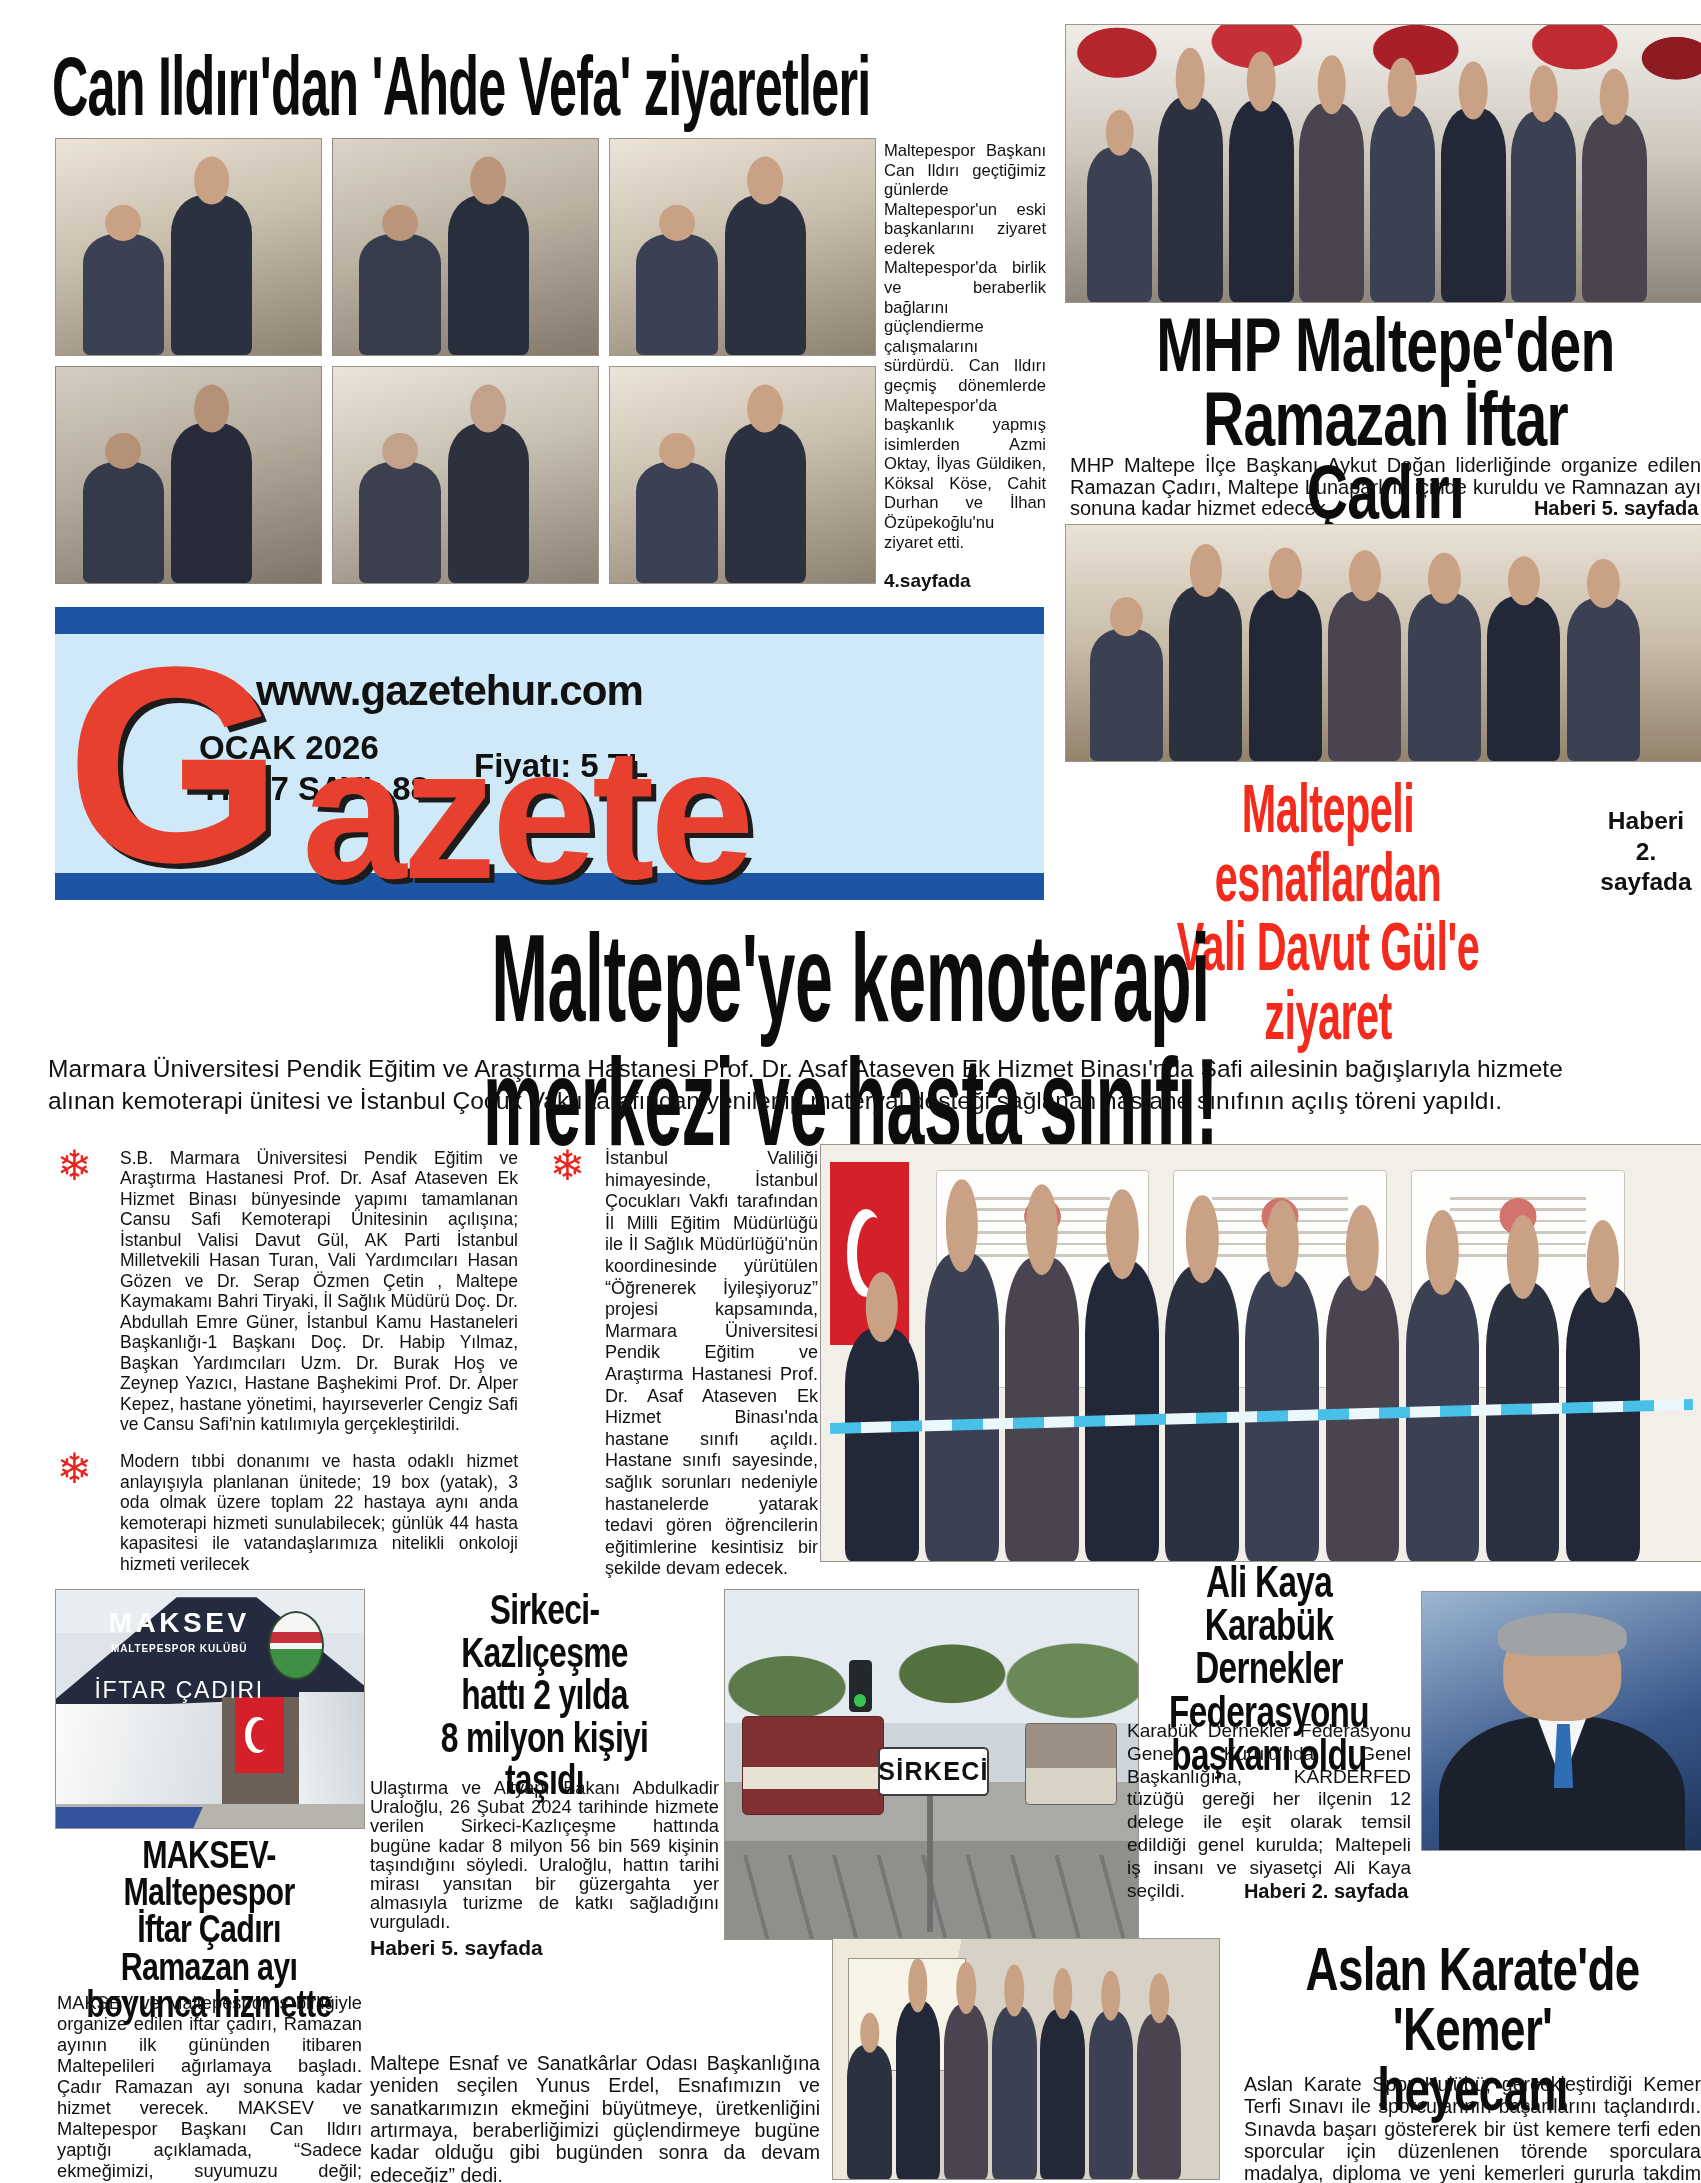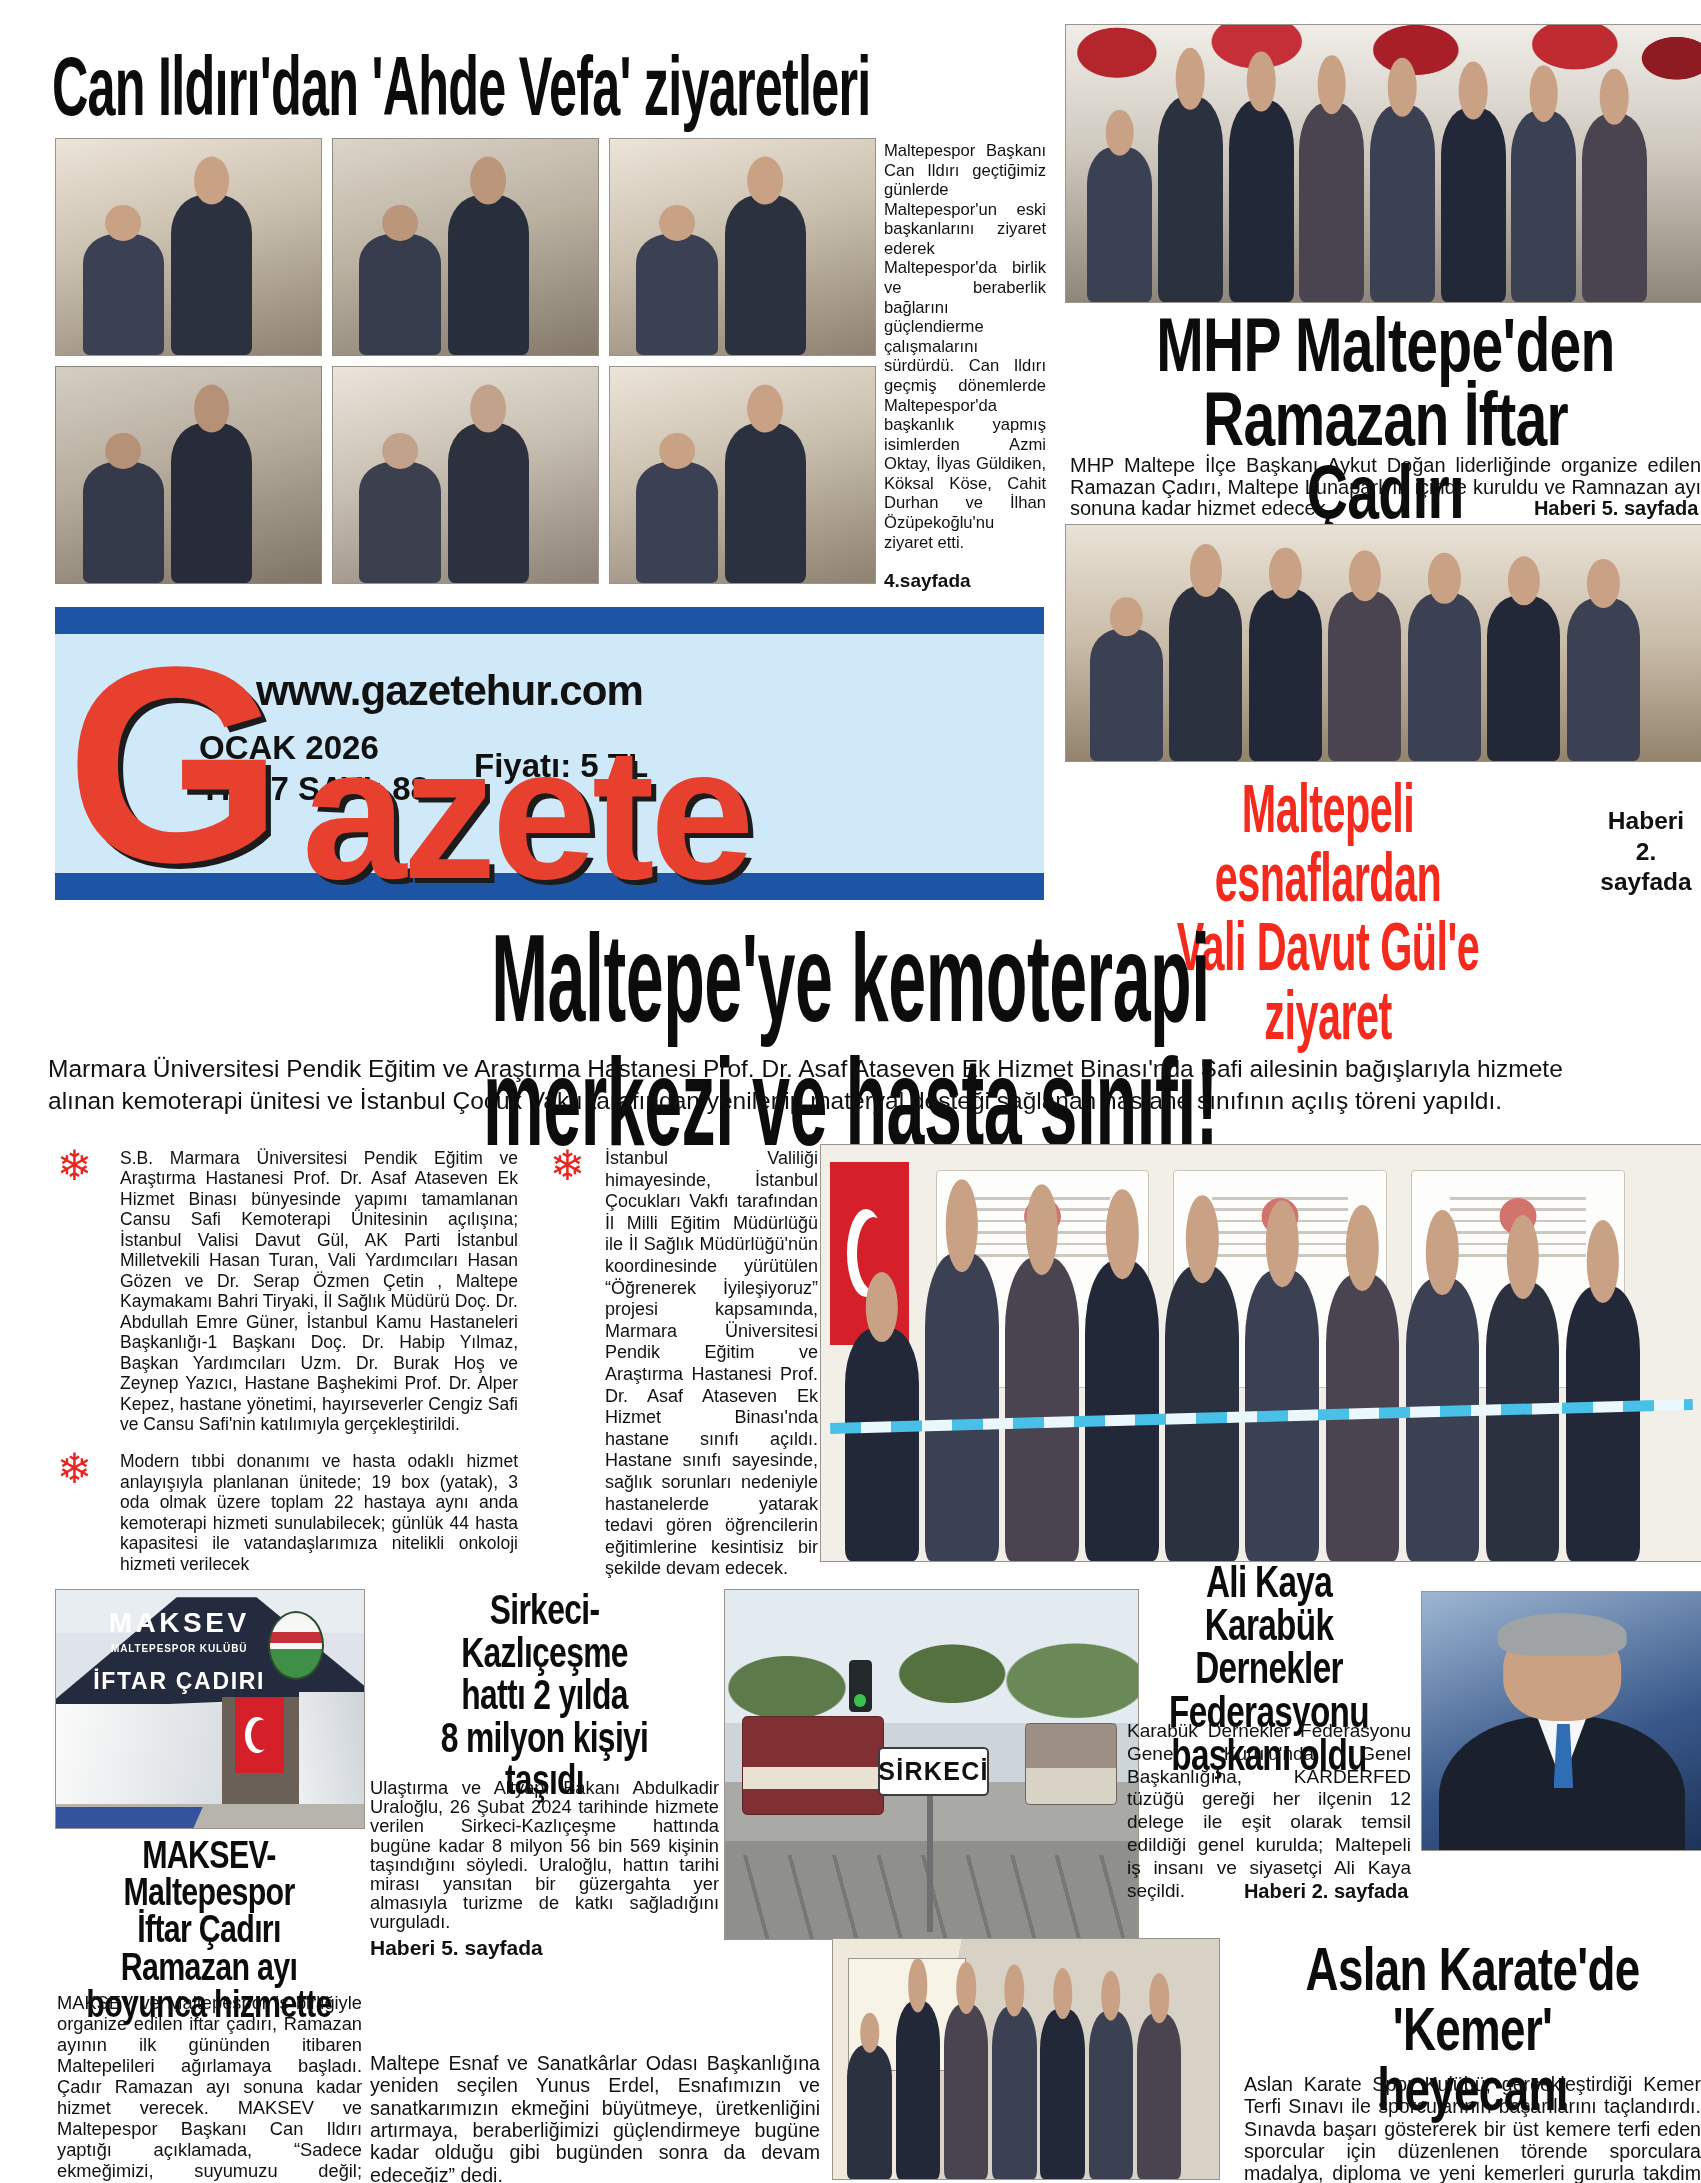--- a/index.html
+++ b/index.html
@@ -80,21 +80,21 @@
       font-family:"DejaVu Sans",sans-serif;font-weight:normal}
   .red{color:#f42a1d}
   
   .tent{background:linear-gradient(#e8edf2 0 18%,#dfe4ea 18% 100%)}
   .tent-ground{position:absolute;left:0;bottom:0;width:100%;height:12%;background:#b7b3ad}
   .tent-roof{position:absolute;left:-4%;top:3%;width:108%;height:47%;background:#252b3e;
       clip-path:polygon(0 100%,40% 0,64% 0,100% 88%)}
   .tent-txt{position:absolute;left:9%;top:7%;width:62%;color:#fff;text-align:center;z-index:2}
   .tent-l1{font-weight:bold;font-size:28px;letter-spacing:3.5px}
   .tent-l2{font-weight:bold;font-size:10px;letter-spacing:0.9px;margin-top:4.4px}
-  .tent-l3{font-weight:bold;font-size:23px;letter-spacing:1.7px;margin-top:14px}
+  .tent-l3{font-weight:normal;font-size:23px;letter-spacing:1.7px;margin-top:23px}
   .tent-badge{position:absolute;right:13%;top:9%;width:52px;height:65px;border-radius:50%;z-index:2;
       border:2.2px solid #2c4a31;overflow:hidden;
       background:linear-gradient(#f6f6f4 0 30%,#c5303a 30% 46%,#f6f6f4 46% 56%,#3f8f46 56% 100%)}
   .tw-l{position:absolute;left:0;top:48%;width:54%;height:42%;background:linear-gradient(100deg,#fbfbfa,#d8dde2)}
   .tent-door{position:absolute;left:54%;top:45%;width:25%;height:45%;background:#6a6058}
   .tent-flag{position:absolute;left:58%;top:45%;width:16%;height:32%;z-index:2}
   .tw-r{position:absolute;left:79%;top:43%;width:21%;height:47%;background:linear-gradient(80deg,#eef0f2,#cdd3d8)}
   .tent-carpet{position:absolute;left:-4%;bottom:0;width:50%;height:9%;background:#33539c;transform:skewX(-24deg)}
   
   .por{overflow:hidden}

